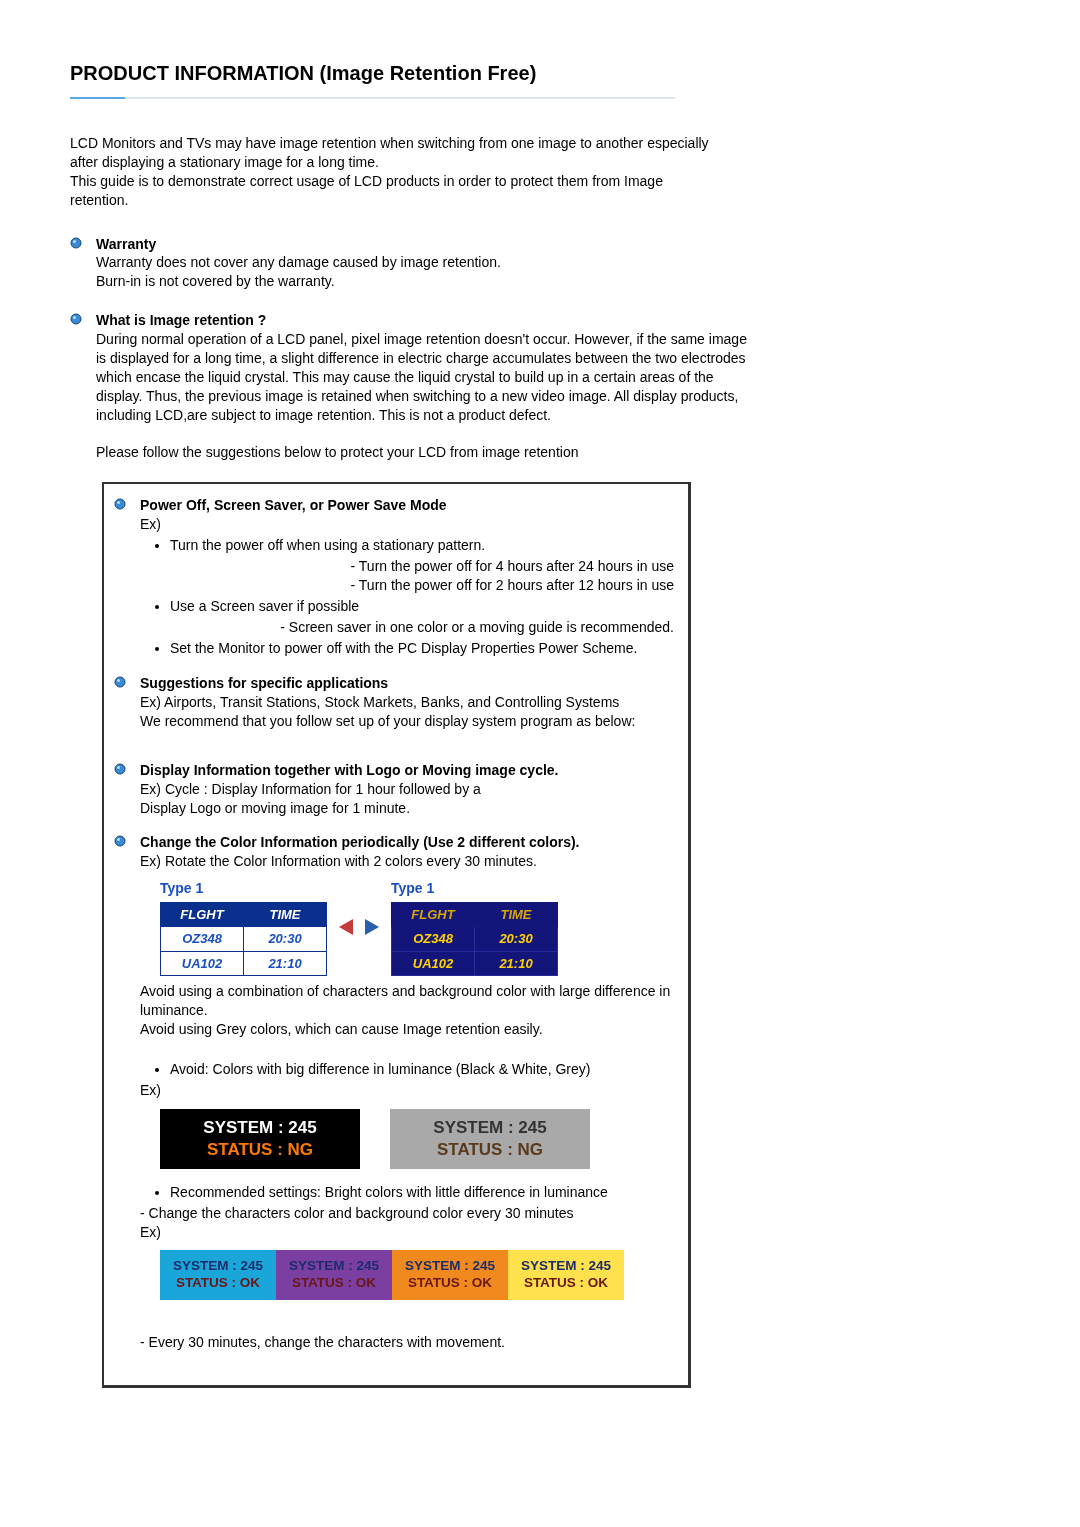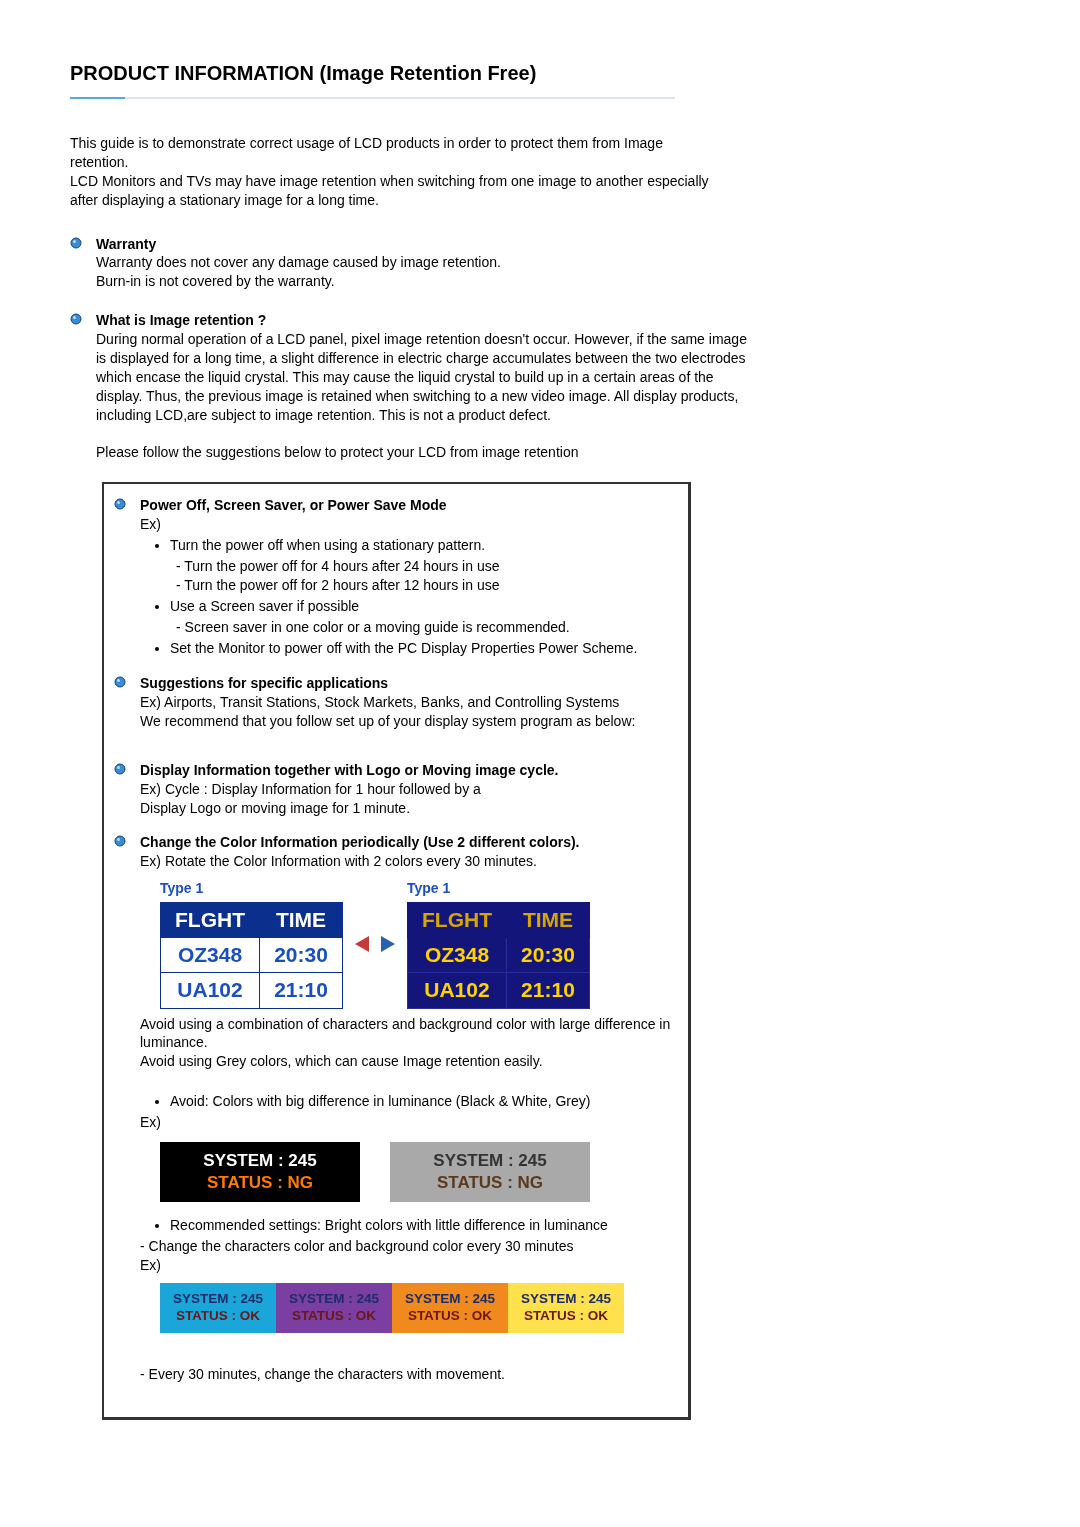--- a/index.html
+++ b/index.html
@@ -57,33 +57,34 @@
     display:flex;
     margin-bottom: 15px;
   }
   .fb-body { flex:1; }
   ul.simple {
     list-style: disc;
     margin: 2px 0 2px 30px;
     padding: 0;
   }
   ul.simple li { margin: 1px 0; }
-  .sub-indent { margin-left: 36px; }
+  .sub-indent { margin-left: 36px; text-align: right; }
 
   
   .flight-row {
     display:flex;
     align-items:center;
     gap:12px;
     margin: 8px 0 6px 20px;
   }
   .flight-table {
     border-collapse: collapse;
     font-weight: bold;
-    font-size: 21px;
+    font-size: 13px;
+    font-style: italic;
   }
   .flight-table td {
     padding: 3px 6px;
     text-align:center;
     min-width: 70px;
   }
   .ft-title {
     color: #1b4fc0;
     font-weight: bold;
     padding-bottom: 4px;
@@ -141,22 +142,22 @@
   .quad .l1 { color:#1d2c6b; }
   .quad .l2 { color:#6b1717; }
 </style>
 </head>
 <body>
 
 <div id="page-title">PRODUCT INFORMATION (Image Retention Free)</div>
 <div class="hr-line"></div>
 
 <div class="intro">
+  <div>LCD Monitors and TVs may have image retention when switching from one image to another especially after displaying a stationary image for a long time.</div>
   <div>This guide is to demonstrate correct usage of LCD products in order to protect them from Image retention.</div>
-  <div>LCD Monitors and TVs may have image retention when switching from one image to another especially after displaying a stationary image for a long time.</div>
 </div>
 
 <div class="bullet-section">
   <div class="bullet-icon">
     <svg width="12" height="12">
         <circle cx="6" cy="6" r="5" fill="#3a8ad6" stroke="#15477a" stroke-width="1"></circle>
         <circle cx="4.5" cy="4.5" r="1.5" fill="#bcdcf2"></circle>
       </svg>
   </div>
   <div class="bullet-body">

